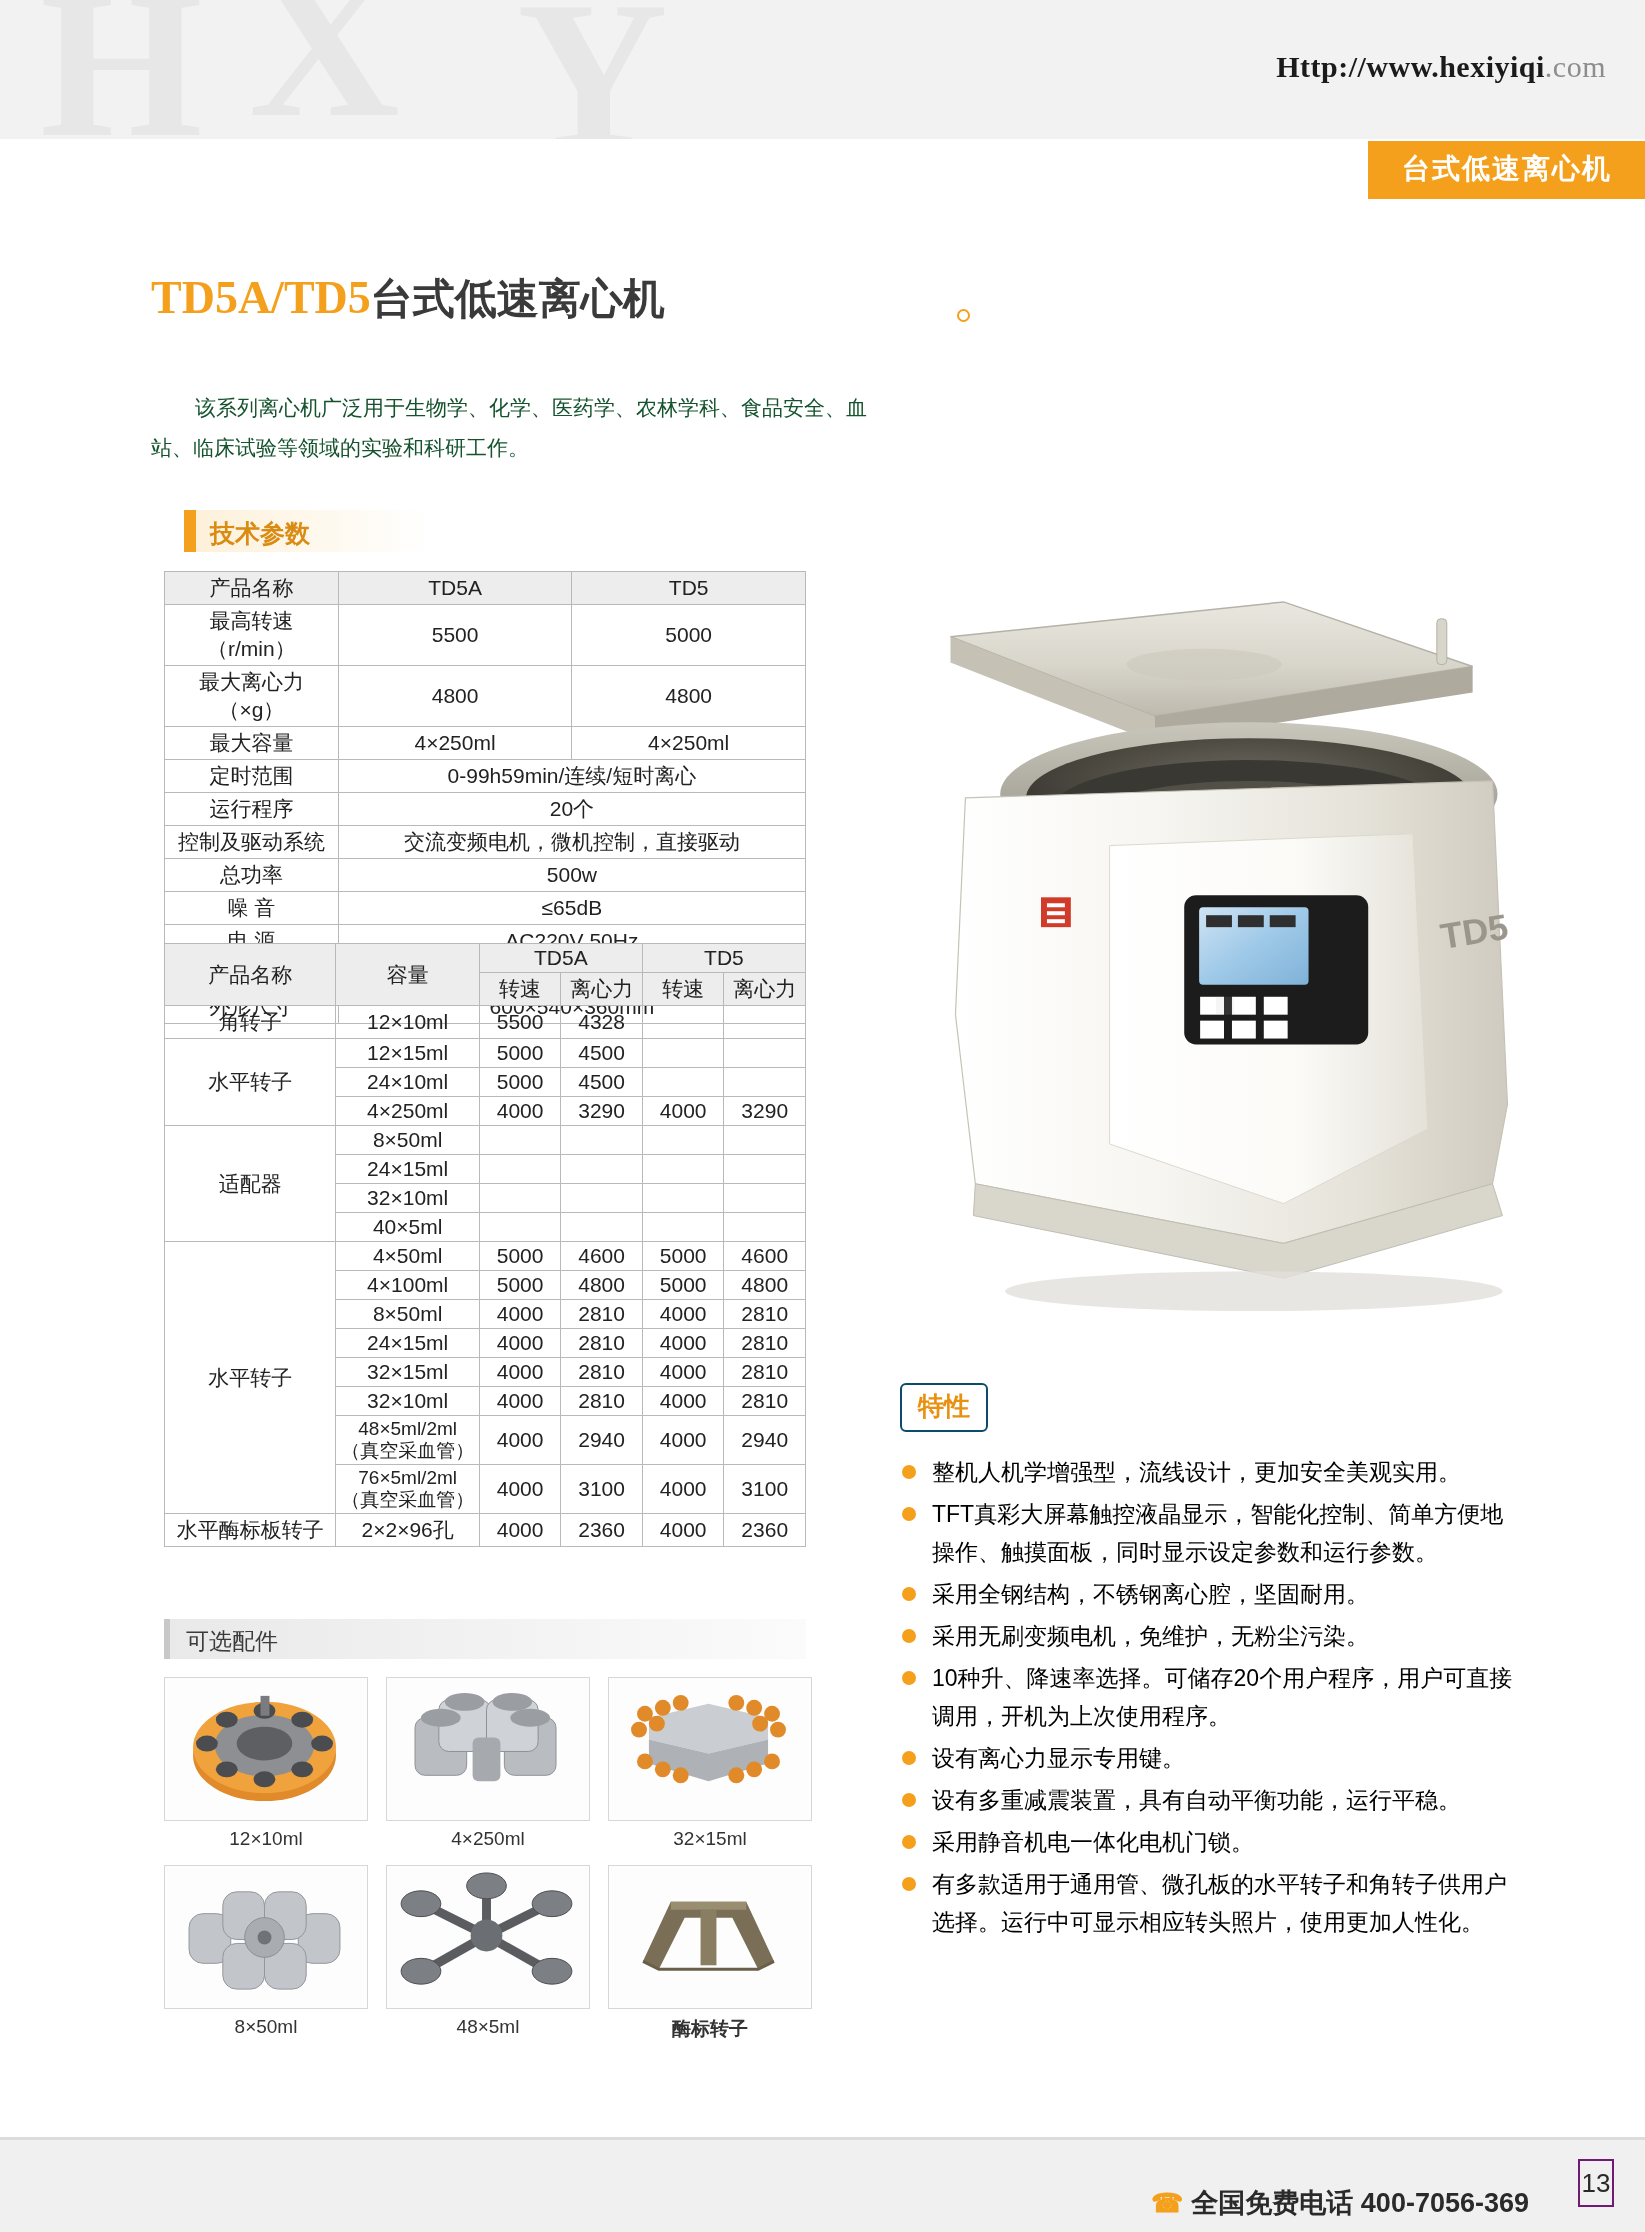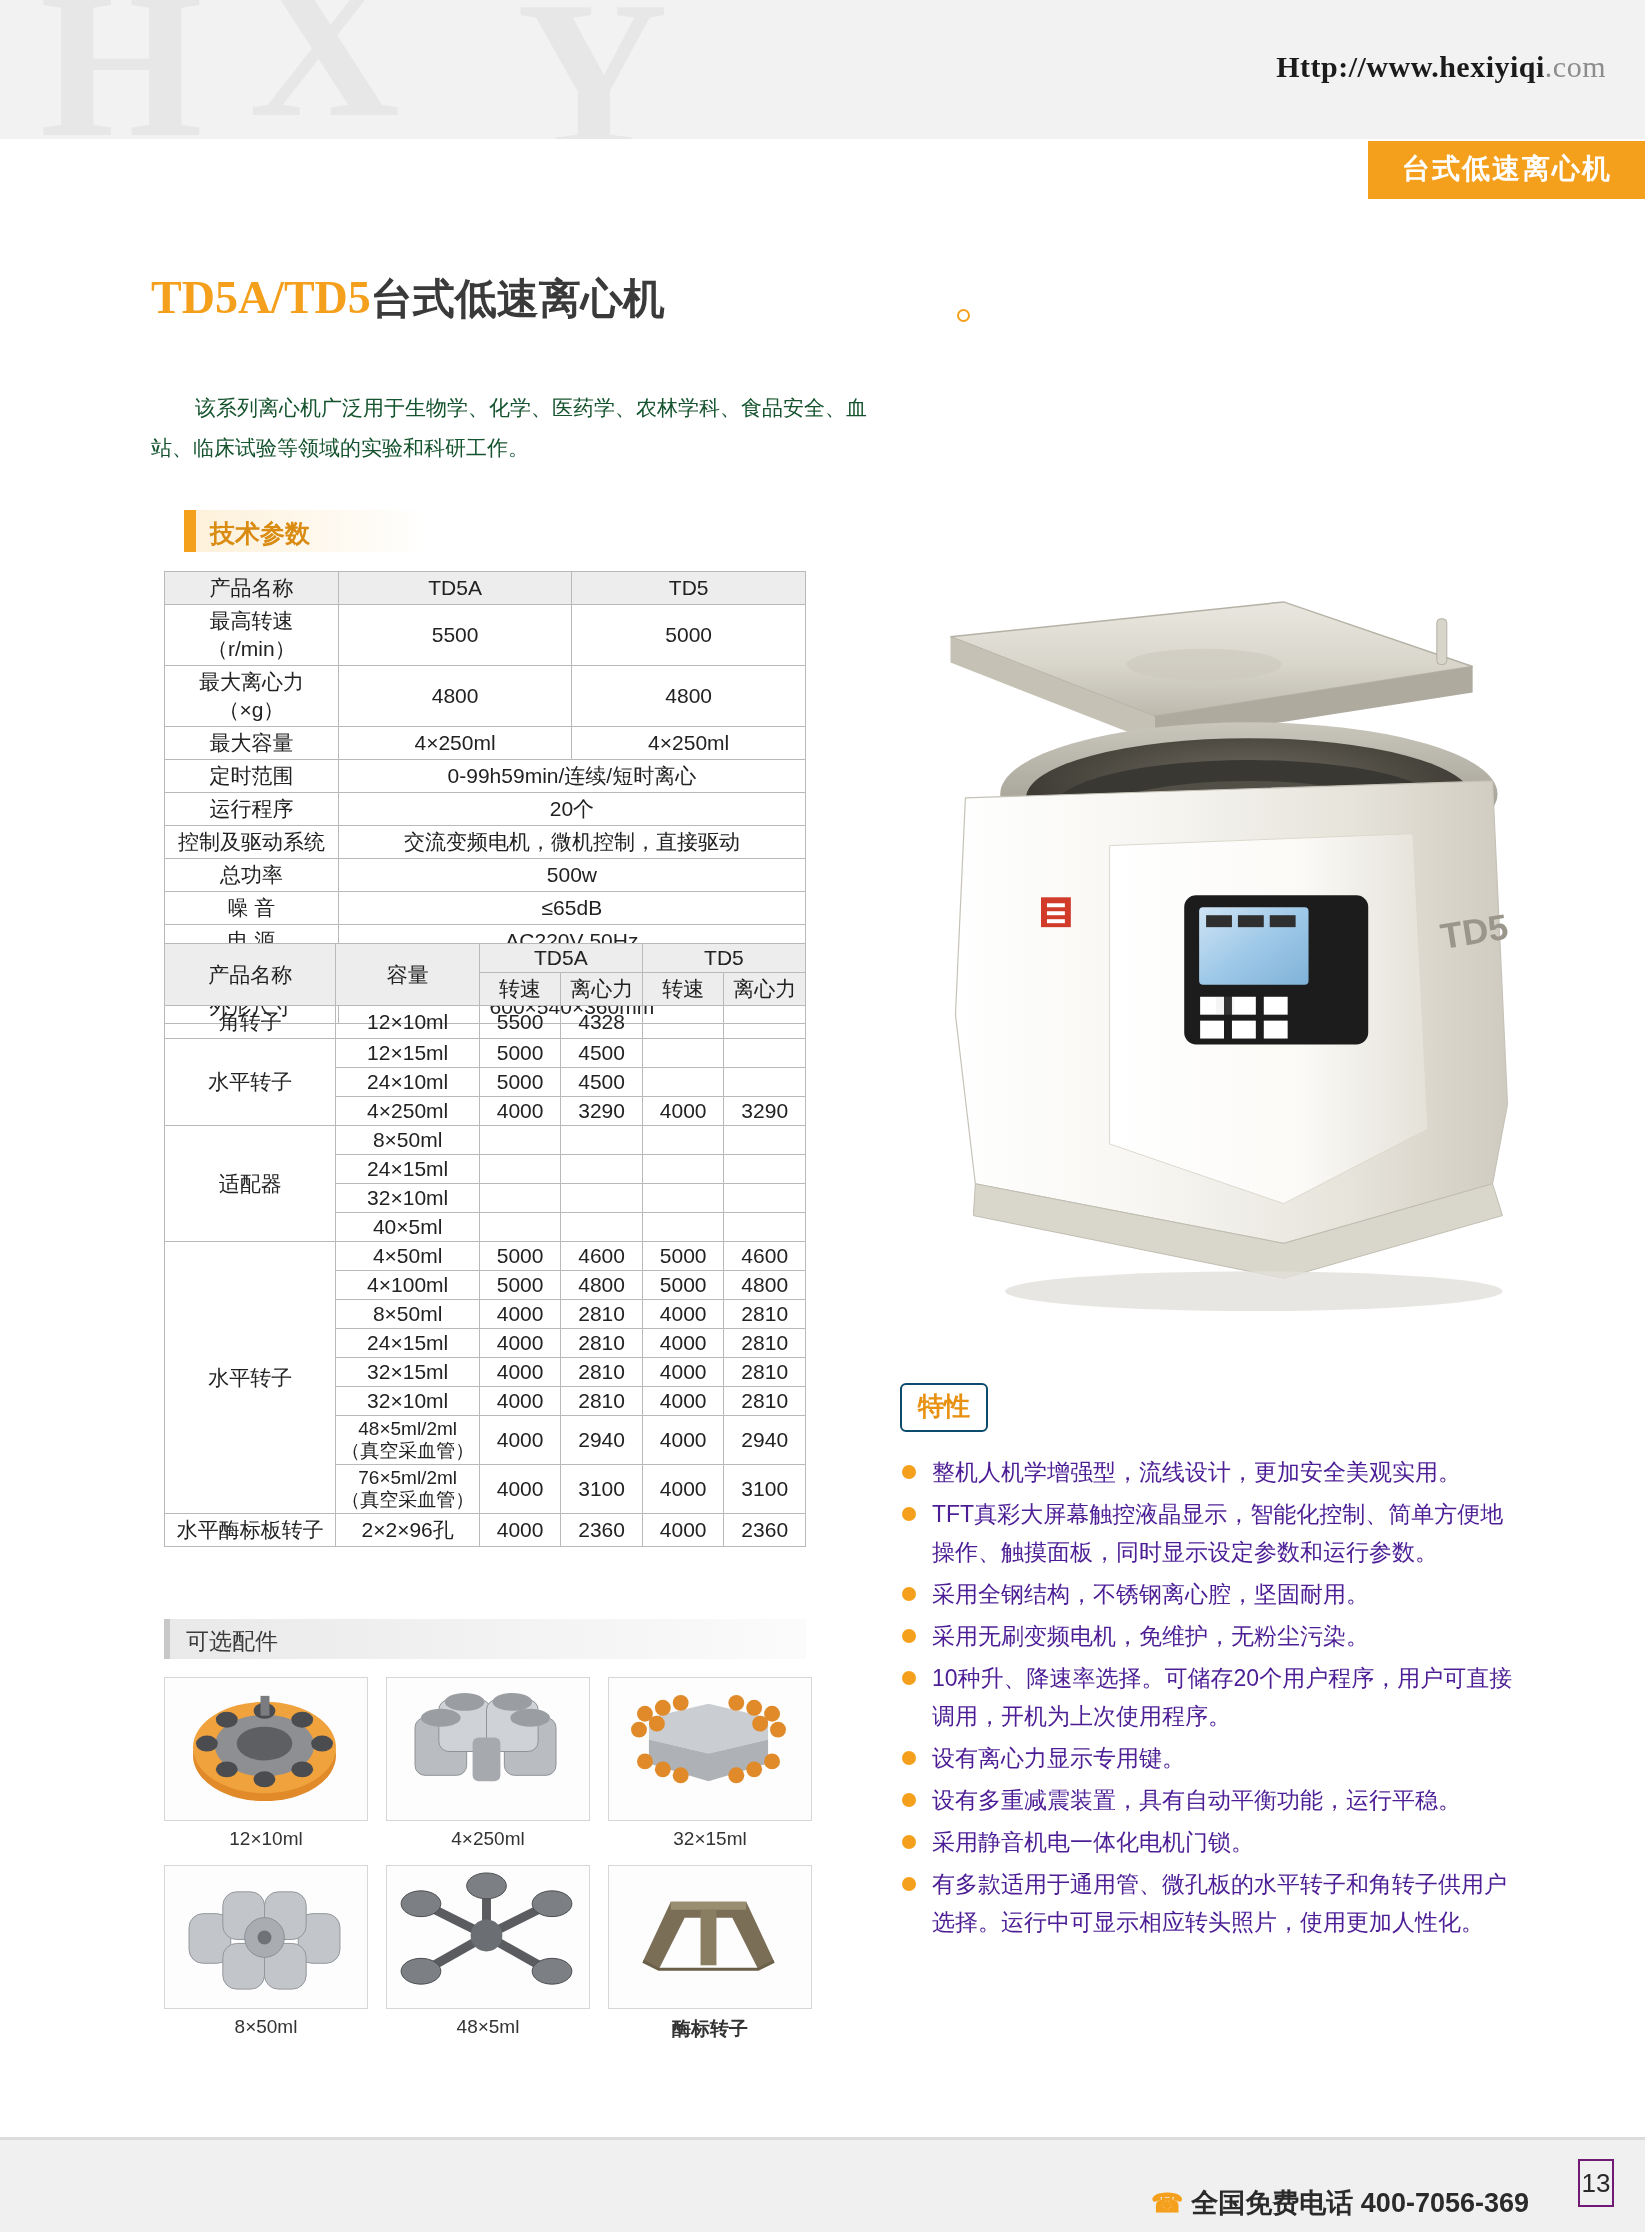--- a/index.html
+++ b/index.html
@@ -105,21 +105,21 @@
   }
 
   
   .feat-head {
     position:absolute; left:900px; top:1383px;
     border:2px solid #0c4a6e; border-radius:6px; padding:4px 16px 6px 16px;
     color:#e8900f; font-size:26px; font-weight:bold;
   }
   .feat-list {
     position:absolute; left:900px; top:1453px; width:617px;
-    font-size:23px; line-height:38px; color:#4c1d95;
+    font-size:23px; line-height:38px; color:#000000;
   }
   .feat-item { position:relative; padding-left:32px; margin-bottom:4px; }
   .feat-item .dot {
     position:absolute; left:2px; top:12px; width:14px; height:14px;
     border-radius:50%; background:#f5a01c;
   }
 
   
   .footer {
     position:absolute; left:0; bottom:0; width:1646px; height:96px;

